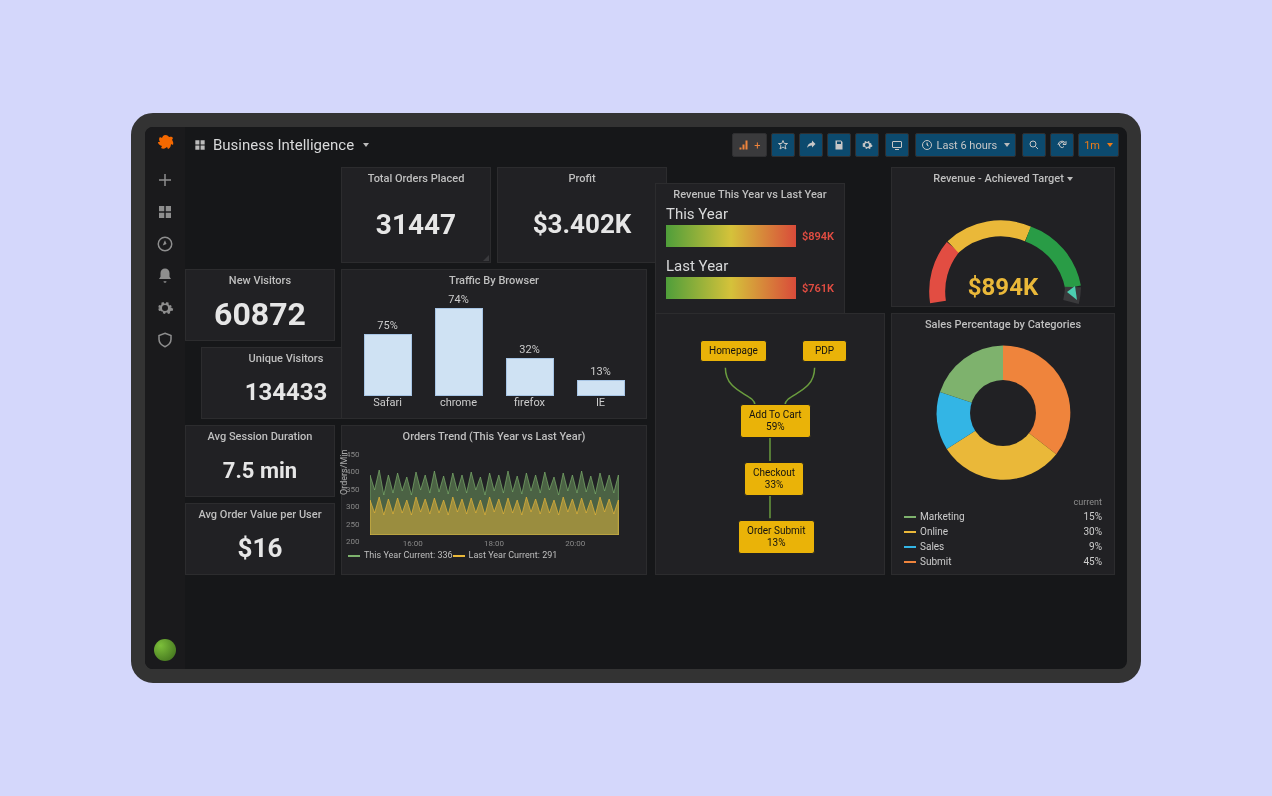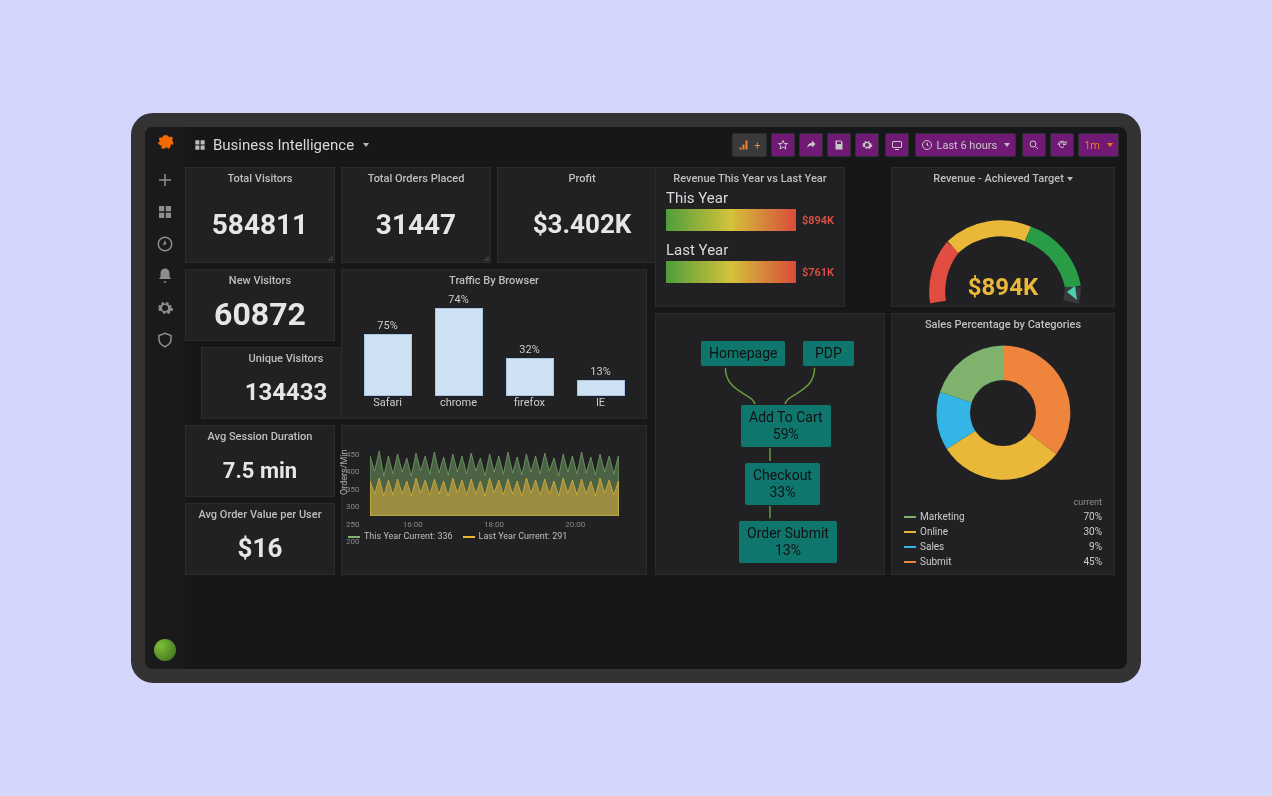--- a/index.html
+++ b/index.html
@@ -7,21 +7,21 @@
   .frame{width:1010px;height:570px;background:#161719;border-radius:22px;border:14px solid #333;position:relative;overflow:hidden;color:#d8d9da}
   .sidebar{position:absolute;left:0;top:0;bottom:0;width:40px;background:#1a1a1c;display:flex;flex-direction:column;align-items:center;padding-top:6px;gap:14px}
   .logo{width:24px;height:24px;color:#f46800}
   .side-icon{width:18px;height:18px;color:#8e8e8e;cursor:pointer}
   .sidebar .spacer{flex:1}
   .avatar{width:22px;height:22px;border-radius:50%;background:radial-gradient(circle at 30% 30%,#7cbf3a,#3a681a);margin-bottom:8px}
   .topbar{position:absolute;left:40px;right:0;top:0;height:36px;display:flex;align-items:center;padding:0 8px;color:#d8d9da;gap:6px}
   .bc{display:flex;align-items:center;gap:6px;font-size:15px}
   .bc .grid-ic{width:14px;height:14px;fill:#bbb}
   .tb-spacer{flex:1}
-  .tb-btn{height:24px;min-width:24px;background:#701a75;border:1px solid #2f2f31;border-radius:2px;display:flex;align-items:center;justify-content:center;padding:0 5px;font-size:11px;color:#c7c7c7;cursor:pointer;gap:4px}
+  .tb-btn{height:24px;min-width:24px;background:#0c4a6e;border:1px solid #2f2f31;border-radius:2px;display:flex;align-items:center;justify-content:center;padding:0 5px;font-size:11px;color:#c7c7c7;cursor:pointer;gap:4px}
   .tb-btn.active{background:#3a3a3c}
   .tb-group{display:flex;gap:4px}
   .ic{width:12px;height:12px;fill:#c7c7c7}
   .orange{color:#eb7b18}
   .main{position:absolute;left:40px;right:8px;top:40px;bottom:8px;color:#d8d9da}
   .panel{position:absolute;background:#212124;border:1px solid #2c2c2e}
   .p-title{font-size:11px;color:#bfbfbf;text-align:center;padding:4px 0 2px;font-weight:500}
   .big{font-size:28px;font-weight:700;color:#e6e6e6;text-align:center;width:100%}
   .med{font-size:22px;font-weight:700;color:#e6e6e6;text-align:center;width:100%}
   .stat{display:flex;flex-direction:column;align-items:center;justify-content:center;height:calc(100% - 20px)}
@@ -33,31 +33,31 @@
   .barcat{font-size:11px;color:#ccc;margin-top:0}
   
   .revlbl{font-size:15px;color:#d8d9da;padding:2px 10px}
   .revbar-row{display:flex;align-items:center;padding:0 10px;gap:6px}
   .revbar{height:22px;flex:1;background:linear-gradient(90deg,#4f9e3a,#d5c23a,#d94b3a)}
   .revval{font-size:11px;color:#e24d42;font-weight:600}
   
   .gauge-wrap{position:relative;width:100%;height:140px;display:flex;align-items:center;justify-content:center}
   .gauge-val{position:absolute;top:86px;font-size:24px;font-weight:700;color:#eab839}
   
-  .fbox{background:#0f766e;color:#111;border:1px solid #222;border-radius:3px;font-size:14px;padding:4px 8px;text-align:center;position:absolute;line-height:1.2}
+  .fbox{background:#eab308;color:#111;border:1px solid #222;border-radius:3px;font-size:10px;padding:4px 8px;text-align:center;position:absolute;line-height:1.2}
   
   .donut-wrap{position:relative;width:100%;display:flex;align-items:center;justify-content:center}
   .legend{position:absolute;bottom:4px;left:8px;right:8px;font-size:10px;color:#ccc}
   .legend table{width:100%}
   .legend td{padding:1px 2px}
   .sw{display:inline-block;width:12px;height:2px;margin-right:4px;vertical-align:middle}
   .legend .hdr td{color:#8e8e8e;text-align:right;font-size:9px}
   
   .ot-svg{width:100%;height:90px}
-  .ot-legend{font-size:9px;color:#bfbfbf;padding:2px 6px;display:flex;gap:10px}
+  .ot-legend{font-size:9px;color:#bfbfbf;padding:2px 6px;display:flex;}
   .yaxis{position:absolute;left:4px;top:24px;bottom:28px;display:flex;flex-direction:column;justify-content:space-between;font-size:8px;color:#888}
   .yaxis-lbl{position:absolute;left:2px;top:50%;transform:rotate(-90deg) translateX(10px);transform-origin:left;font-size:9px;color:#aaa}
   .xaxis{display:flex;justify-content:space-around;font-size:8px;color:#888;padding:0 30px}
   .resize{position:absolute;right:1px;bottom:1px;width:8px;height:8px;opacity:.25}
   .resize::after{content:'';position:absolute;right:0;bottom:0;border-right:6px solid #888;border-top:6px solid transparent}
   .caret{display:inline-block;border-left:3px solid transparent;border-right:3px solid transparent;border-top:4px solid #bbb;margin-left:3px;vertical-align:middle}
   .funnel-svg{position:absolute;inset:20px 0 0 0}
 </style>
 </head>
 <body>
@@ -156,27 +156,20 @@
       </div>
       <div class="tb-btn">
           <span class="orange">1m</span>
           <span class="caret" style="border-top-color:#eb7b18"></span>
         </div>
     </div>
   </div>
 
   <div class="main">
 
-    <div class="panel" style="left:0;top:0;width:150px;height:96px">
-      <div class="p-title">Total Visitors</div>
-      <div class="stat">
-          <div class="big">584811</div>
-        </div>
-      <div class="resize"></div>
-    </div>
     <div class="panel" style="left:156px;top:0;width:150px;height:96px">
       <div class="p-title">Total Orders Placed</div>
       <div class="stat">
           <div class="big">31447</div>
         </div>
       <div class="resize"></div>
     </div>
     <div class="panel" style="left:312px;top:0;width:170px;height:96px">
       <div class="p-title">Profit</div>
       <div class="stat">
@@ -230,20 +223,21 @@
           </div>
         <div class="barcol">
             <div class="barlbl">13%</div>
             <div class="bar" style="height:16px"></div>
             <div class="barcat">IE</div>
           </div>
       </div>
     </div>
 
     <div class="panel" style="left:156px;top:258px;width:306px;height:150px">
+      <div class="p-title">Orders Trend (This Year vs Last Year)</div>
       <div class="yaxis">
           <span>450</span>
           <span>400</span>
           <span>350</span>
           <span>300</span>
           <span>250</span>
           <span>200</span>
         </div>
       <span class="yaxis-lbl">Orders/Min</span>
       <svg class="ot-svg" viewBox="0 0 300 90" preserveAspectRatio="none" style="padding-left:28px">
@@ -254,21 +248,21 @@
           <span>16:00</span>
           <span>18:00</span>
           <span>20:00</span>
         </div>
       <div class="ot-legend">
         <span><span class="sw" style="background:#7eb26d"></span><span>This Year  Current: 336</span></span>
         <span><span class="sw" style="background:#eab839"></span><span>Last Year  Current: 291</span></span>
       </div>
     </div>
 
-    <div class="panel" style="left:470px;top:0;width:190px;height:140px">
+    <div class="panel" style="left:470px;top:16px;width:190px;height:140px">
       <div class="p-title">Revenue This Year vs Last Year</div>
       <div class="revlbl">This Year</div>
       <div class="revbar-row">
           <div class="revbar" style="width:170px"></div>
           <div class="revval">$894K</div>
         </div>
       <div class="revlbl" style="margin-top:8px">Last Year</div>
       <div class="revbar-row">
           <div class="revbar" style="width:170px"></div>
           <div class="revval">$761K</div>
@@ -319,21 +313,21 @@
       </div>
       <div class="legend">
         <table>
           <tbody>
               <tr class="hdr">
                 <td></td>
                 <td style="text-align:right">current</td>
               </tr>
           <tr>
                 <td><span class="sw" style="background:#7eb26d"></span><span>Marketing</span></td>
-                <td style="text-align:right">70%</td>
+                <td style="text-align:right">15%</td>
               </tr>
           <tr>
                 <td><span class="sw" style="background:#eab839"></span><span>Online</span></td>
                 <td style="text-align:right">30%</td>
               </tr>
           <tr>
                 <td><span class="sw" style="background:#33b5e5"></span><span>Sales</span></td>
                 <td style="text-align:right">9%</td>
               </tr>
           <tr>

